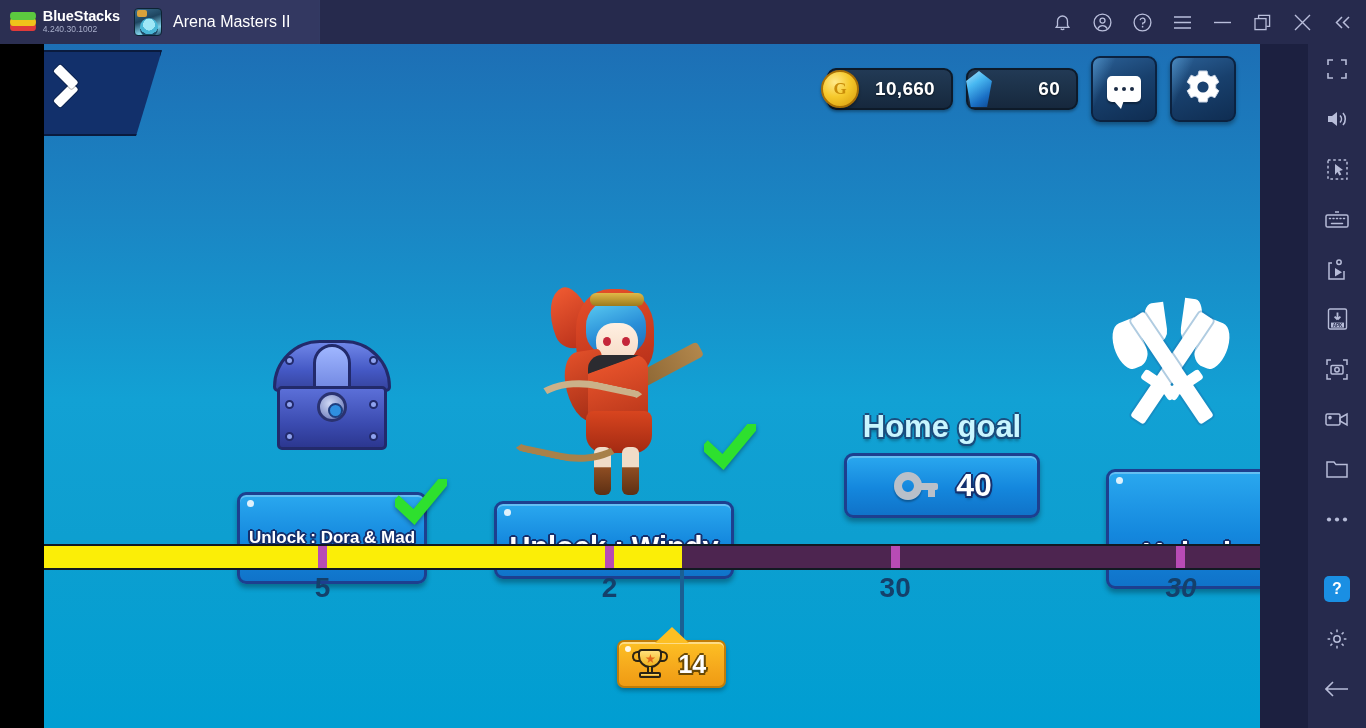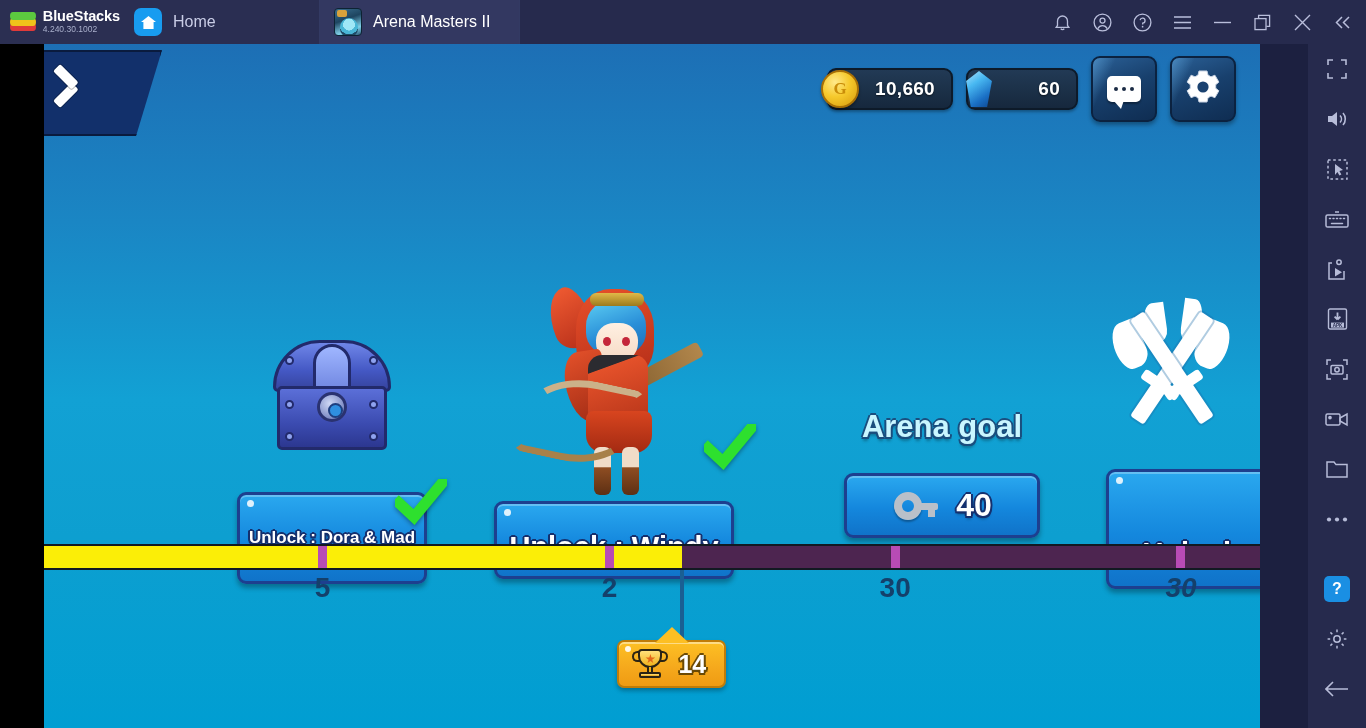--- a/index.html
+++ b/index.html
@@ -294,21 +294,21 @@
   }
 
   
   .goal { position:absolute; }
   .goal-title {
     color:#c9f6ff; font-size:31px; font-weight:bold; text-align:center;
     text-shadow:-2px 0 #1a4e7e,2px 0 #1a4e7e,0 -2px #1a4e7e,0 2px #1a4e7e,
                 1.5px 1.5px #1a4e7e,-1.5px 1.5px #1a4e7e,0 4px 3px rgba(0,0,0,.3);
   }
   .goal-box {
-    margin-top:28px; width:196px; height:65px;
+    margin-top:8px; width:196px; height:65px;
     background:linear-gradient(180deg,#2aa8ef 0%, #1487dd 55%, #1073c9 100%);
     border:3px solid #1d3f8f; border-radius:9px;
     box-shadow:0 4px 5px rgba(0,0,0,.3), inset 0 2px 0 rgba(255,255,255,.28);
     display:flex; align-items:center; justify-content:center; gap:18px;
     position:relative;
   }
   .keyico { width:46px; height:30px; position:relative; }
   .keyico .ring {
     position:absolute; left:2px; top:1px; width:28px;height:28px;border-radius:50%;
     border:8px solid #b9c0c9; box-sizing:border-box;
@@ -398,28 +398,20 @@
           <i></i>
           <i></i>
       </div>
       <div>
         <div class="bs-name">BlueStacks</div>
         <div class="bs-ver">4.240.30.1002</div>
       </div>
     </div>
 
     <div class="tabs">
-      <div class="tab inactive">
-        <span class="tab-ico-home">
-          <svg width="17" height="15" viewBox="0 0 17 15">
-              <path d="M8.5 1 L16 7 H13.6 V14 H3.4 V7 H1 Z" fill="#ffffff"></path>
-            </svg>
-        </span>
-        <span class="tab-label">Home</span>
-      </div>
       <div class="tab active">
         <span class="tab-ico-game"></span>
         <span class="tab-label">Arena Masters II</span>
       </div>
     </div>
 
     <div class="spacer"></div>
 
     <div class="winbtns">
       <div class="wbtn">
@@ -582,21 +574,21 @@
             <span class="blade b"></span>
           </div>
         </div>
         <div class="card-plate" style="width:250px; height:120px; left:50px;">
           <span class="dot"></span>
           <div class="plate-label" style="font-size:29px; padding-bottom:18px; white-space:nowrap;">Unlock : Dua</div>
         </div>
       </div>
 
       <div class="goal" style="left:800px; top:125px; width:196px;">
-        <div class="goal-title">Arena goal</div>
+        <div class="goal-title">Home goal</div>
         <div class="goal-box">
           <span class="keyico">
             <span class="ring"></span>
               <span class="shaft"></span>
               <span class="tooth"></span>
           </span>
           <span class="goal-num">40</span>
         </div>
       </div>
     </div>

